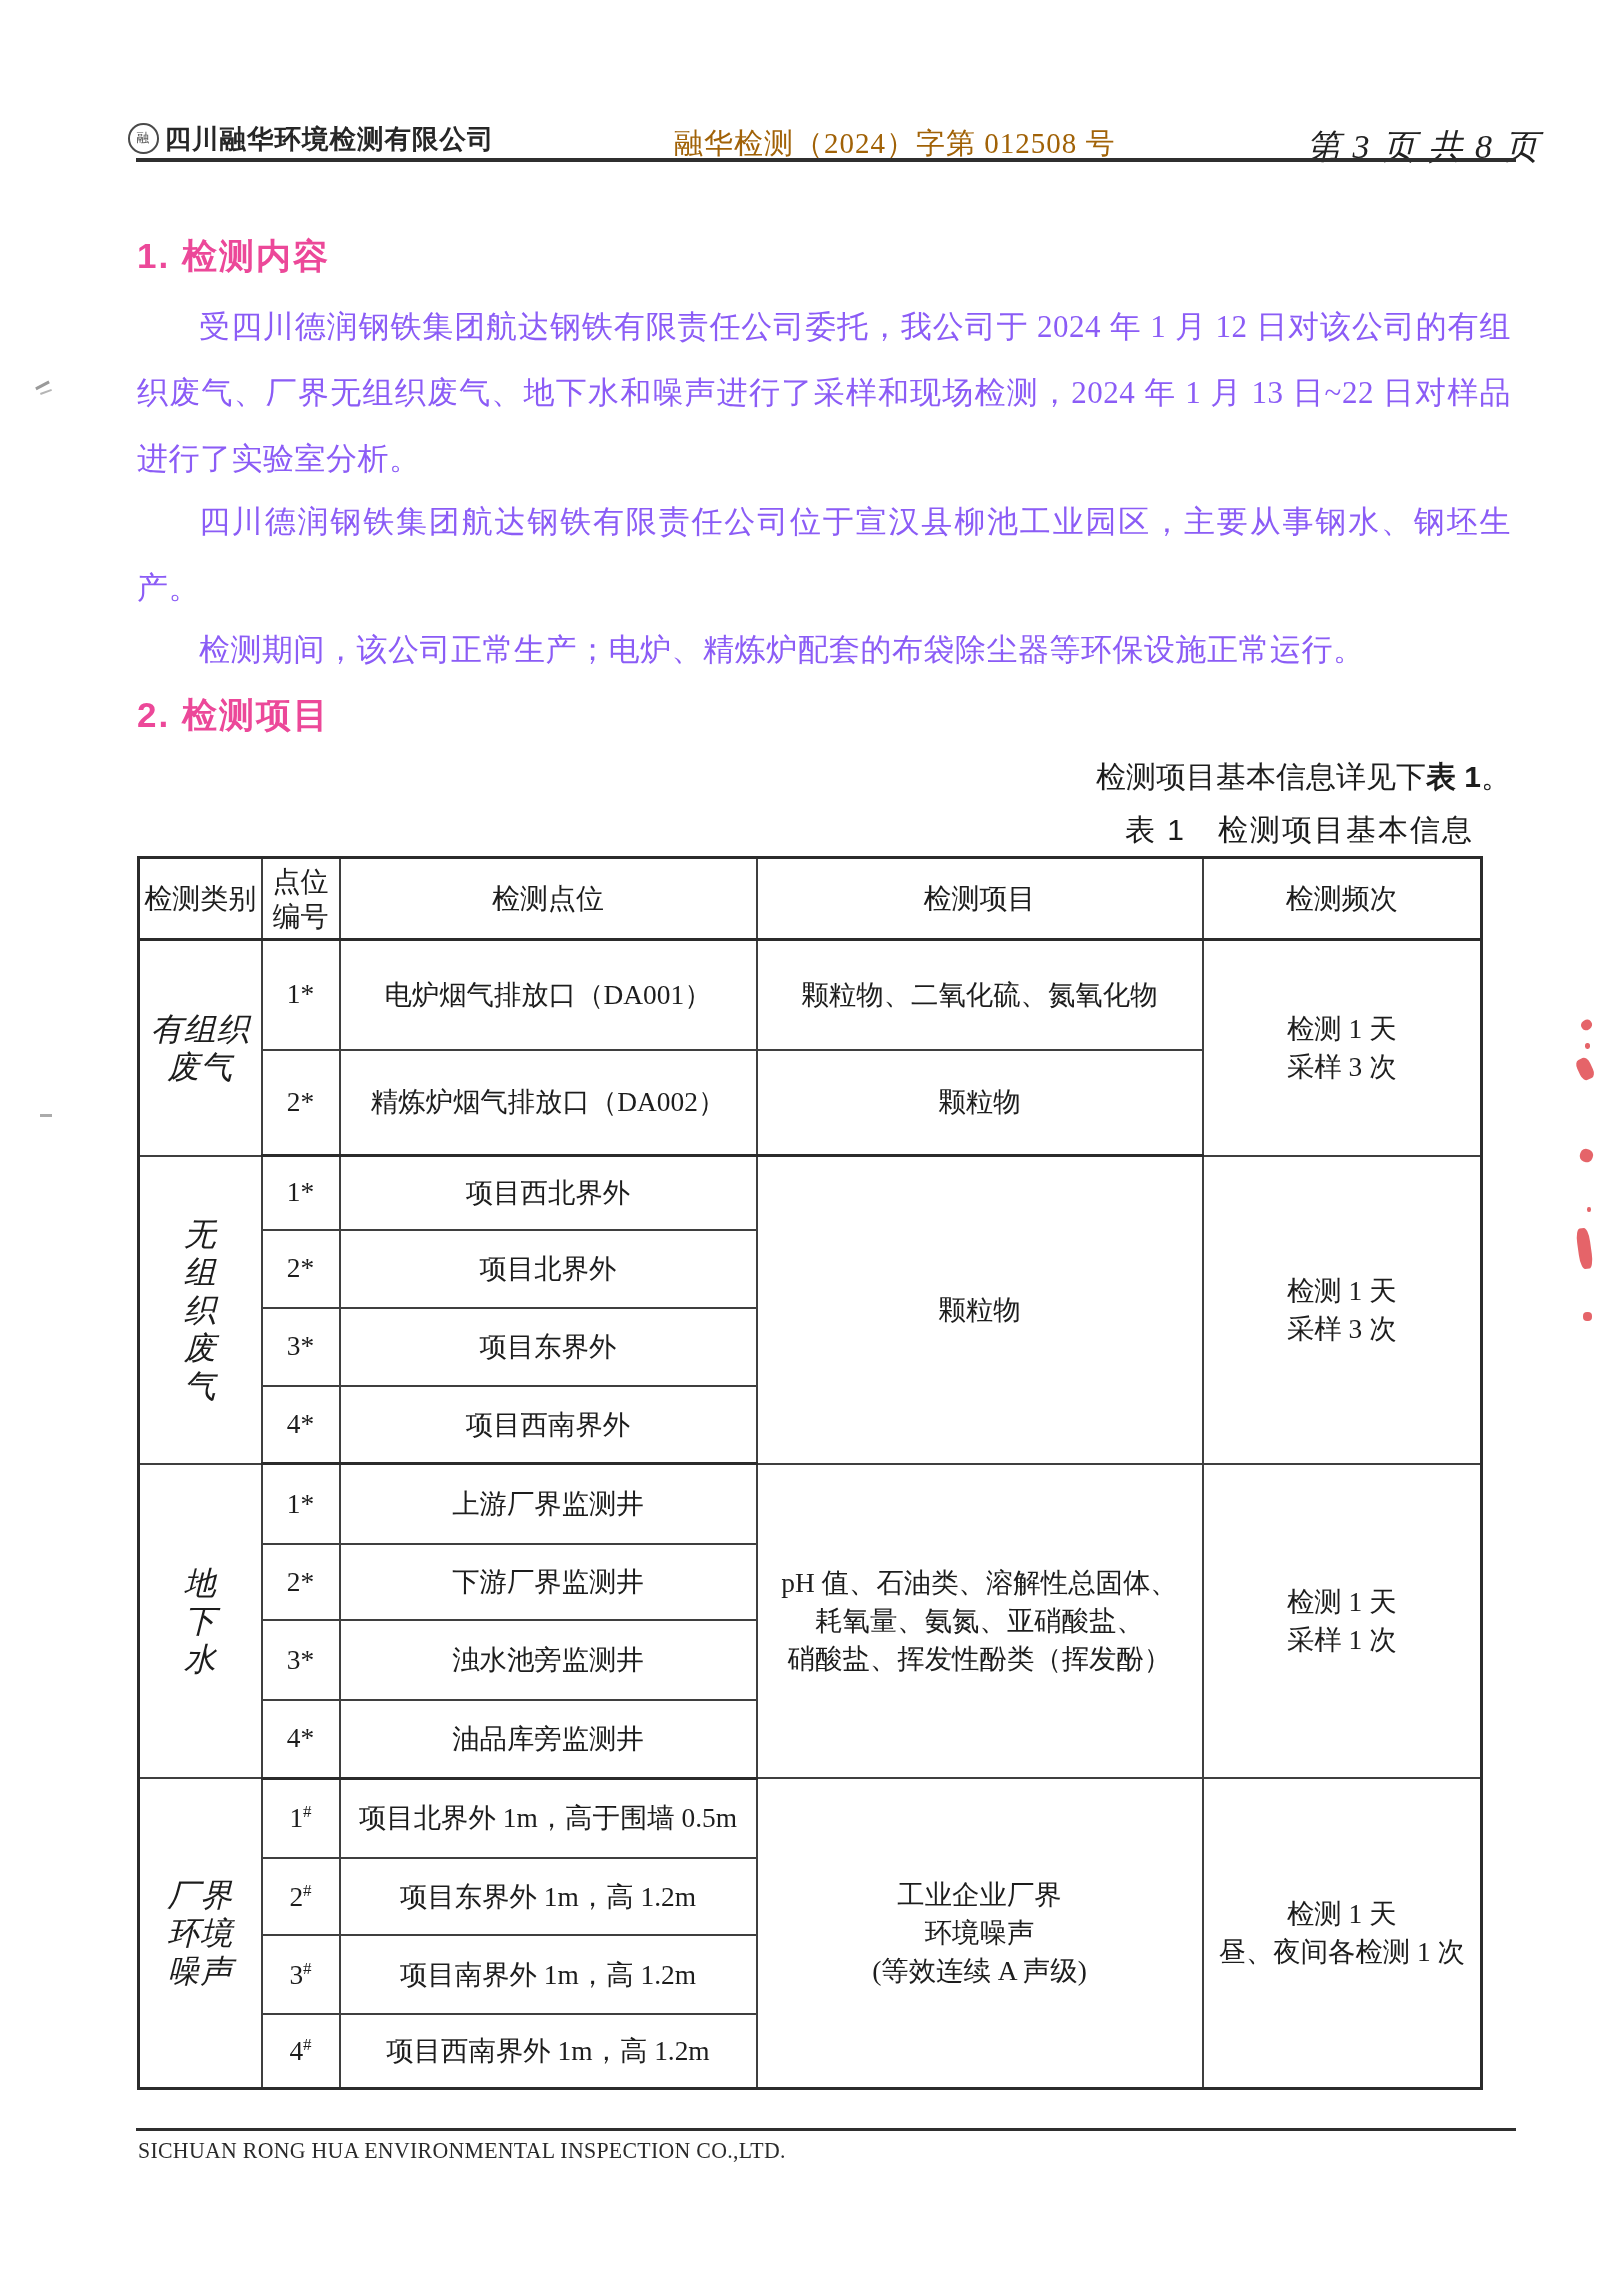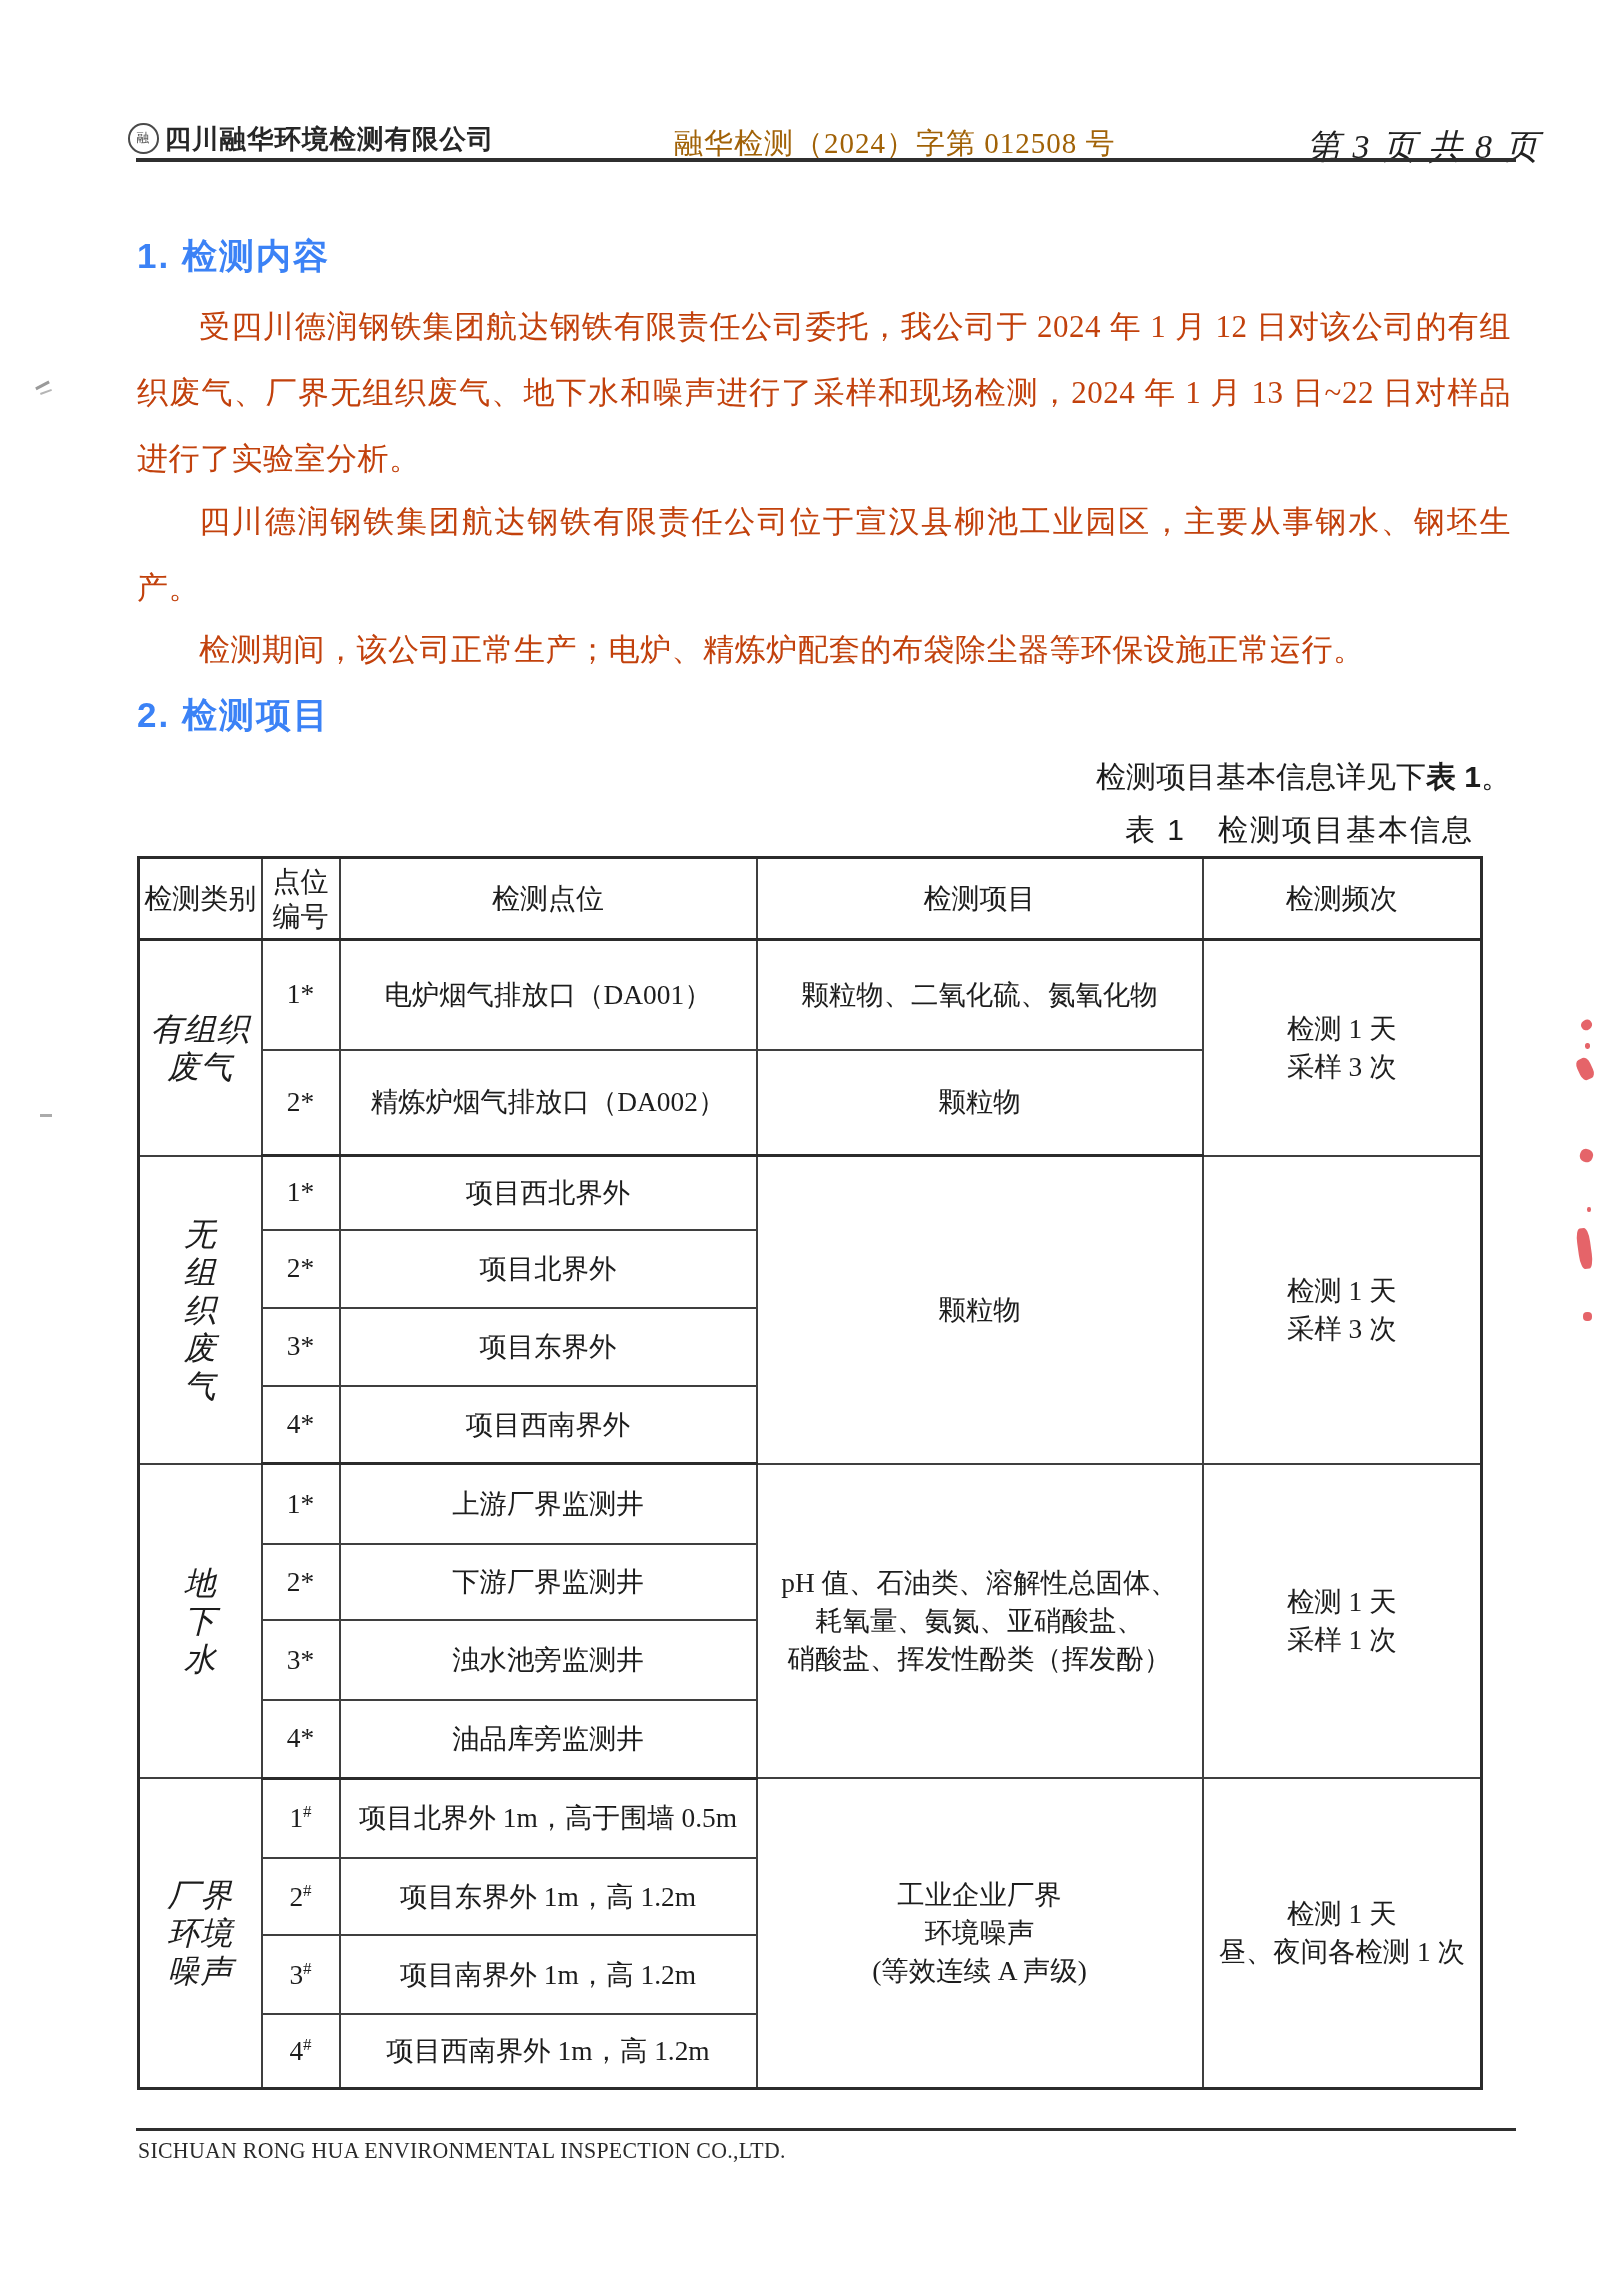--- a/index.html
+++ b/index.html
@@ -26,26 +26,26 @@
     font-family:"Liberation Serif", serif;
   }
   .hdr-center{position:absolute;left:674px;top:124px;font-size:29px;letter-spacing:1px;color:#a16207;}
   .hdr-right{position:absolute;left:1306px;top:124px;font-size:34px;letter-spacing:2px;color:#222;font-style:italic;}
   .hdr-rule{position:absolute;left:136px;top:158px;width:1380px;height:3.9px;background:#2f2f2f;}
 
   
   .sec-title{
     position:absolute;left:137px;
     font-family:"Liberation Sans", sans-serif;font-weight:700;
-    font-size:35px;color:#3b82f6;letter-spacing:2px;text-align:right;
+    font-size:35px;color:#ec4899;letter-spacing:2px;text-align:right;
   }
   .para{
     position:absolute;left:137px;width:1374px;
     font-size:31px;line-height:66px;text-align:justify;
-    text-indent:2em;color:#c2410c;letter-spacing:0.5px;
+    text-indent:2em;color:#8b5cf6;letter-spacing:0.5px;
   }
   .intro{position:absolute;left:137px;width:1374px;font-size:30px;text-indent:2em;color:#1d1d1d;text-align:right;}
   .intro b{font-family:"Liberation Sans", sans-serif;font-weight:700;}
   .tbl-caption{
     position:absolute;left:131px;top:810px;width:1343px;text-align:right;
     font-family:"Liberation Sans", sans-serif;font-weight:400;font-size:30px;color:#1b1b1b;
     letter-spacing:2px;
   }
 
   

